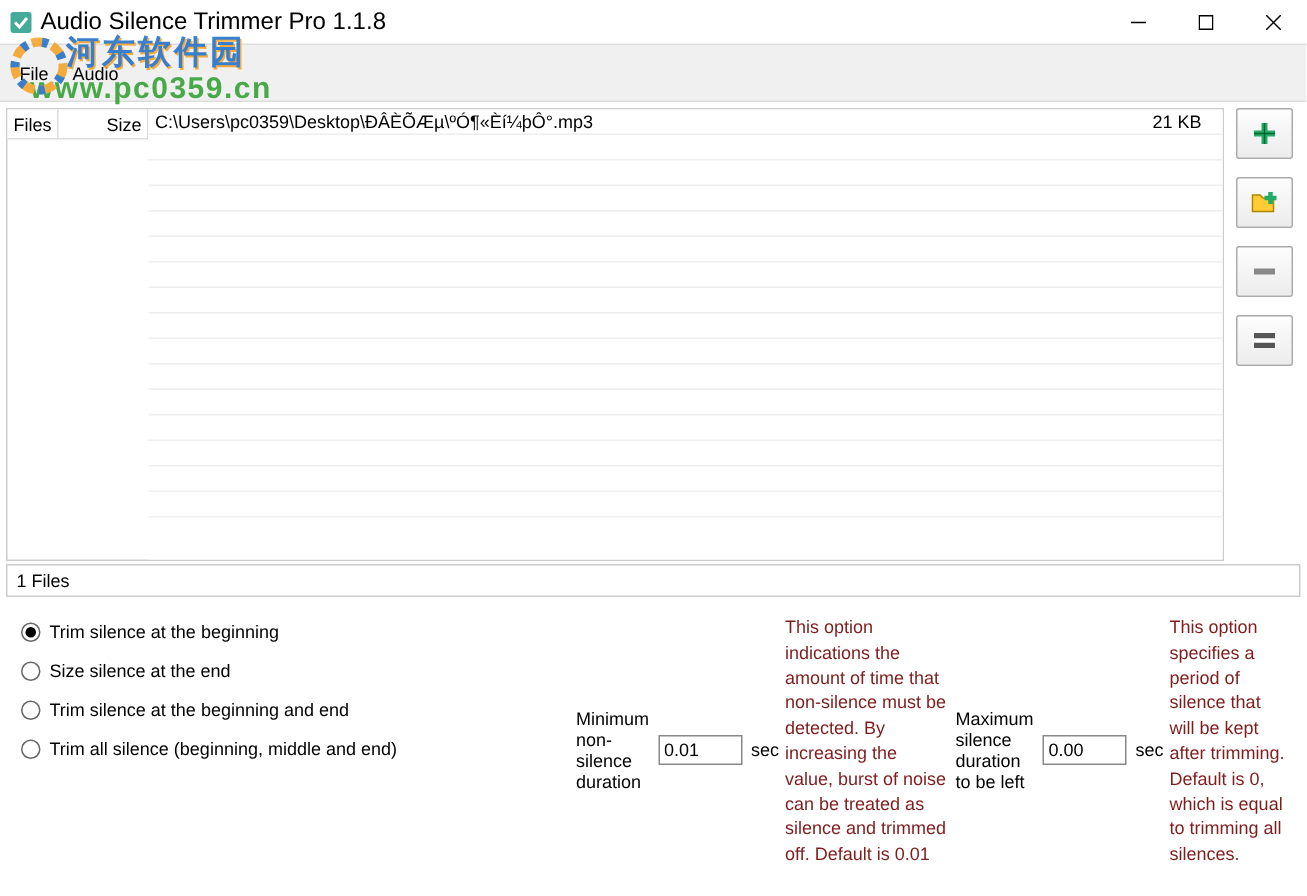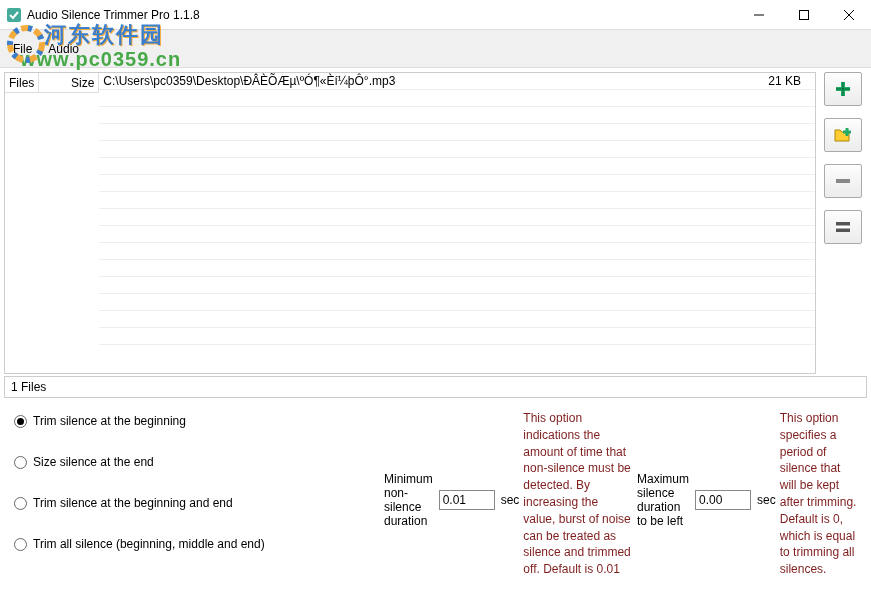--- a/index.html
+++ b/index.html
@@ -1,21 +1,21 @@
 <!DOCTYPE html>
 <html><head>
   <meta charset="utf-8">
   <style>
     * { box-sizing: border-box; margin: 0; padding: 0; font-family: "Segoe UI", Tahoma, sans-serif; font-size: 12px; }
     body { background: #fff; width: 871px; height: 597px; overflow: hidden; position: relative; }
     
     .titlebar { height: 30px; background: #fff; display: flex; align-items: center; padding-left: 6px; border-bottom: 1px solid #ddd; }
     .titlebar-icon { width: 16px; height: 16px; margin-right: 5px; }
     .titlebar-icon svg { width: 100%; height: 100%; }
-    .titlebar-text { flex: 1; font-size: 12px; color: #000; }
+    .titlebar-text { flex: 1; font-size: 16px; color: #000; }
     .window-controls { display: flex; height: 100%; }
     .window-btn { width: 45px; height: 29px; display: flex; align-items: center; justify-content: center; cursor: pointer; }
     
     .menubar { height: 38px; display: flex; align-items: center; padding-left: 5px; background: #f0f0f0; border-bottom: 1px solid #ddd; }
     .menu-item { padding: 2px 8px; cursor: pointer; }
     
     .main-area { display: flex; height: 306px; }
     .file-panel { flex: 1; border: 1px solid #ccc; margin: 4px 0 0 4px; display: flex; flex-direction: row; }
     .file-header { display: flex; background: #fff; border-bottom: 1px solid #ddd; height: 20px; }
     .file-header-cell { padding: 2px 4px; border-right: 1px solid #ddd; display: flex; align-items: center; }
@@ -27,21 +27,21 @@
     .file-cell { padding: 1px 4px; display: flex; align-items: center; }
     .file-cell.path { flex: 1; }
     .file-cell.size { width: 60px; justify-content: flex-end; padding-right: 14px; }
     
     .side-buttons { width: 55px; padding: 4px 8px 0 8px; display: flex; flex-direction: column; gap: 12px; }
     .side-btn { width: 38px; height: 34px; border: 1px solid #aaa; background: linear-gradient(#fdfdfd, #ececec); cursor: pointer; display: flex; align-items: center; justify-content: center; border-radius: 2px; }
     
     .status { padding: 3px 6px; border: 1px solid #ccc; margin: 2px 4px 0 4px; background: #fff; }
     
     .options { display: flex; margin: 6px 4px 0 4px; gap: 30px; padding: 6px 10px; }
-    .options-left { flex: 0 0 340px; display: flex; flex-direction: column; gap: 27px; padding-top: 4px; }
+    .options-left { flex: 0 0 340px; display: flex; flex-direction: column; gap: 12px; padding-top: 4px; }
     .radio-row { display: flex; align-items: center; gap: 6px; cursor: pointer; }
     .radio { width: 13px; height: 13px; border: 1px solid #666; border-radius: 50%; display: flex; align-items: center; justify-content: center; background: #fff; }
     .radio.checked::after { content: ''; width: 7px; height: 7px; background: #000; border-radius: 50%; }
     
     .options-right { flex: 1; display: flex; flex-direction: row; gap: 4px; }
     .opt-row { display: flex; align-items: center; gap: 6px; margin-bottom: 2px; }
     .opt-input { width: 56px; height: 20px; border: 1px solid #888; padding: 1px 3px; text-align: left; }
     .opt-desc { color: #7f1d1d; line-height: 1.4; max-width: 380px; margin-bottom: 14px; }
     
     .bottom-bar { display: flex; align-items: center; padding: 8px 12px; margin: 8px 4px 4px 4px; gap: 20px; }

